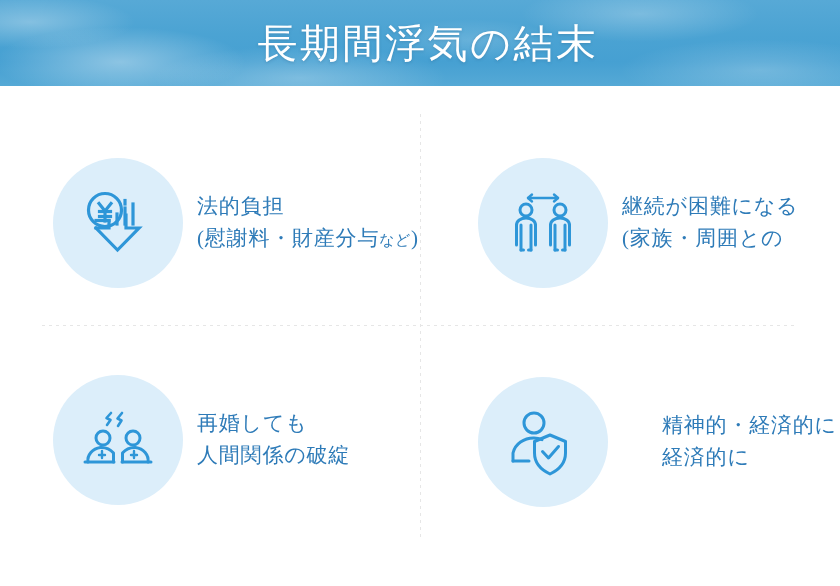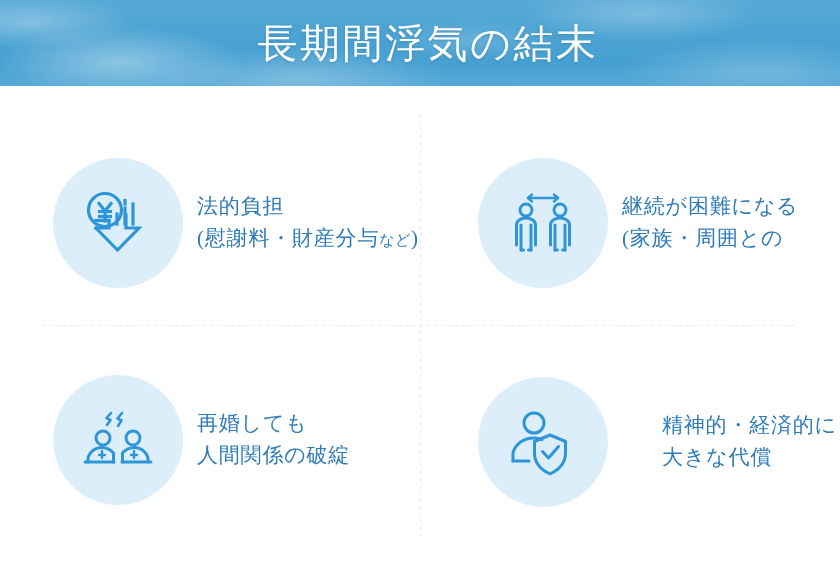--- a/index.html
+++ b/index.html
@@ -207,17 +207,17 @@
       <svg width="78" height="78" viewBox="0 0 78 78" fill="none" stroke="#2e96d8" stroke-width="3" stroke-linecap="round" stroke-linejoin="round">
         <circle cx="30" cy="20" r="10"></circle>
         <path d="M9 58 V50 a21 19 0 0 1 21 -15 a21 19 0 0 1 8 1.6"></path>
         <path d="M9 58 H25"></path>
         <path d="M46 32 L30.5 38.5 V50 c0 10 7 17 15.5 21 c8.5 -4 15.5 -11 15.5 -21 V38.5 Z"></path>
         <path d="M38.5 48.5 L44.5 55 L54.5 43.5"></path>
       </svg>
     </div>
     <div class="cell-text">
       <span class="line">精神的・経済的に</span>
-      <span class="line">大きな代償</span>
+      <span class="line">経済的に</span>
     </div>
   </div>
 
 </div>
 
 </body></html>

